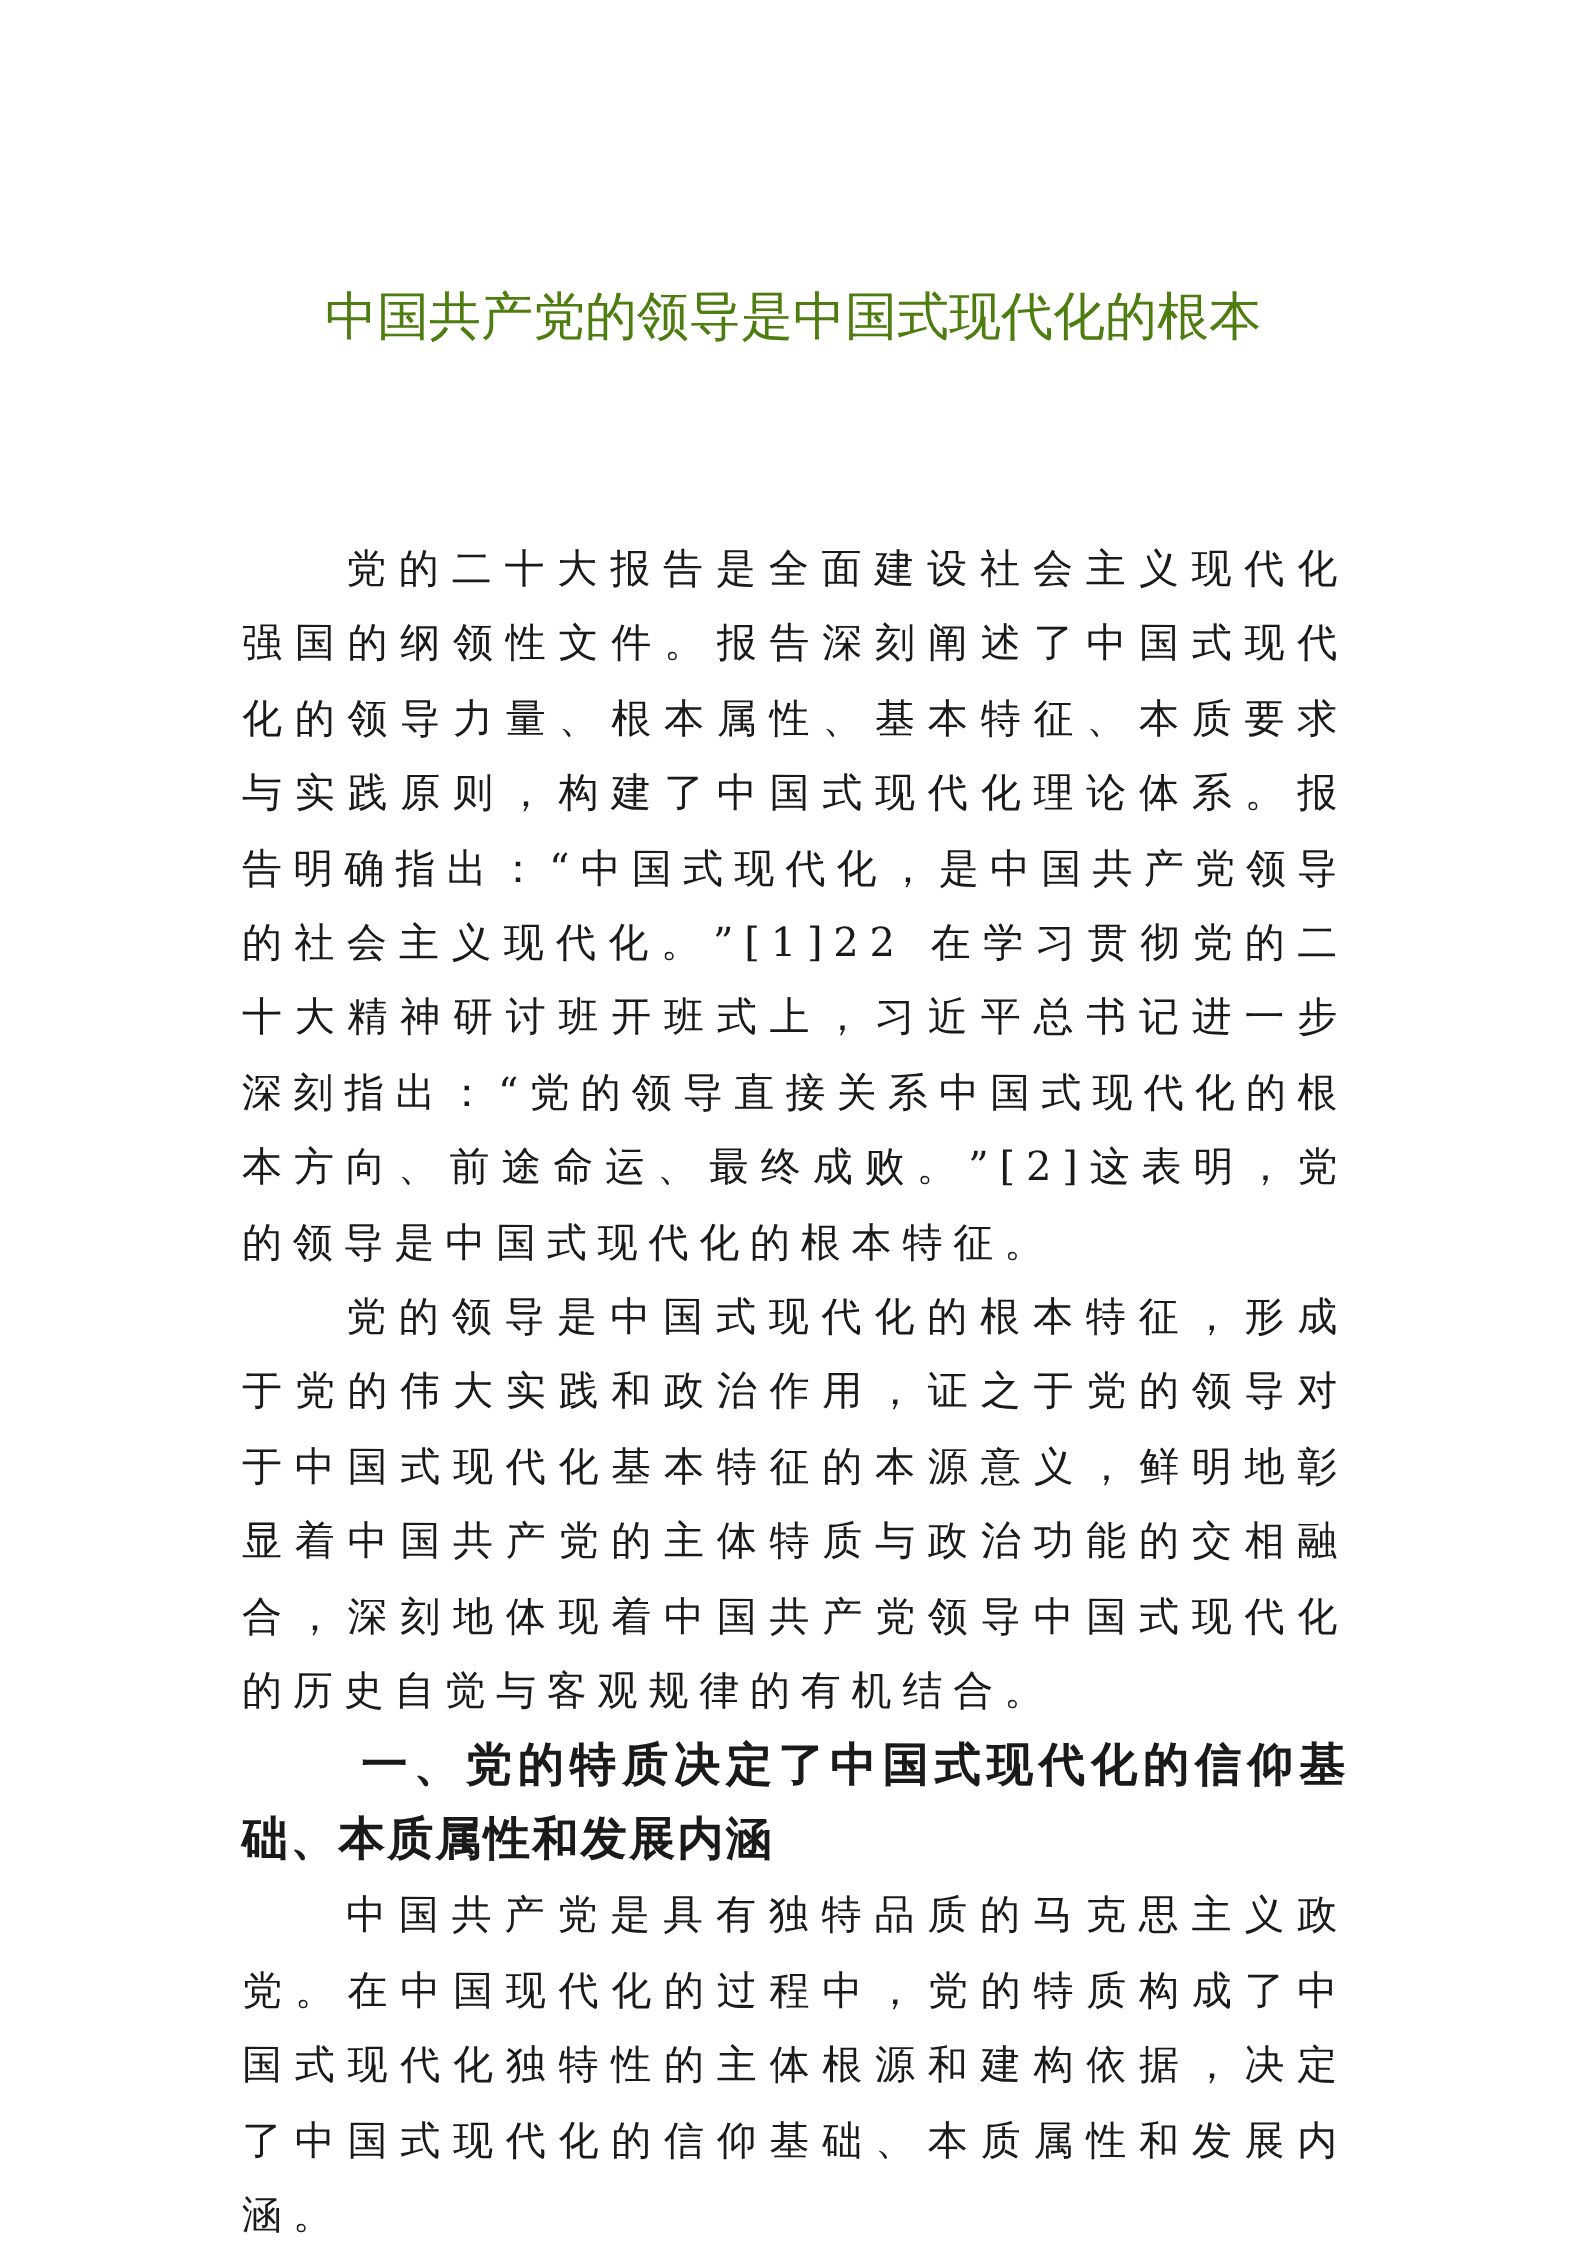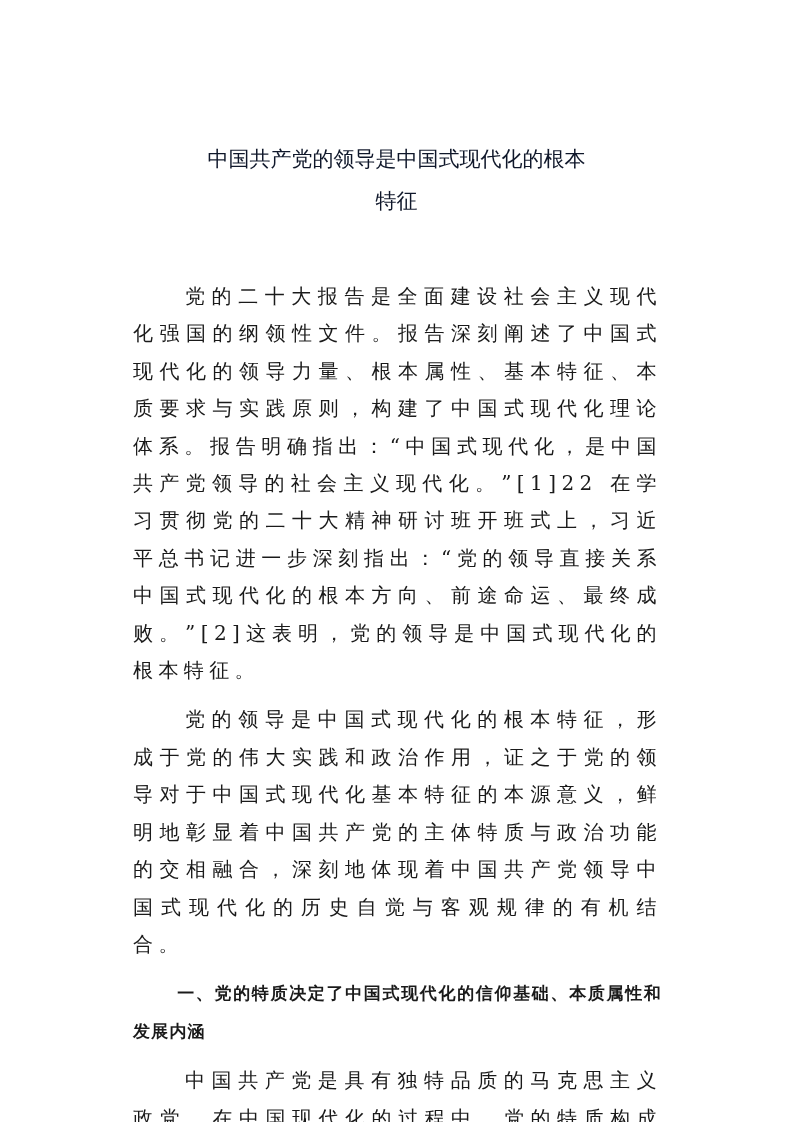--- a/index.html
+++ b/index.html
@@ -1,43 +1,42 @@
 <!DOCTYPE html>
 <html><head>
 <meta charset="utf-8">
 <style>
   html, body { margin: 0; padding: 0; background: #ffffff; }
   body { width: 793px; height: 1122px; position: relative; overflow: hidden; }
   .page { position: absolute; left: 0; top: 0; width: 793px; height: 1122px; background: #fff; }
   .title {
     position: absolute; left: 110px; top: 138px; width: 573px;
     font-family: "DejaVu Serif", "Liberation Serif", serif;
-    font-size: 21px; line-height: 42px; text-align: center; color: #0f172a;
+    font-size: 26px; line-height: 42px; text-align: center; color: #4d7c0f;
     letter-spacing: 0px;
   }
   .body {
     position: absolute; left: 121px; top: 266px; width: 553px;
     font-family: "DejaVu Serif", "Liberation Serif", serif;
     font-size: 20px; line-height: 37.4px; color: #1a1a1a;
     letter-spacing: 5.4px;
   }
-  .body p { margin: 12px; text-align: justify; text-indent: 2.6em; }
+  .body p { margin: 0; text-align: justify; text-indent: 2.6em; }
   .body p.h1 {
     font-family: "DejaVu Sans", "Liberation Sans", sans-serif;
-    font-weight: bold; letter-spacing: 1.2px; font-size: 17px;
+    font-weight: bold; letter-spacing: 1.2px; font-size: 23px;
   }
   .body p.last { text-align-last: left; }
 </style>
 </head>
 <body>
 
 <div class="page">
   <div class="title">
     <div>中国共产党的领导是中国式现代化的根本</div>
-    <div>特征</div>
   </div>
 
   <div class="body">
     <p class="last">党的二十大报告是全面建设社会主义现代化强国的纲领性文件。报告深刻阐述了中国式现代化的领导力量、根本属性、基本特征、本质要求与实践原则，构建了中国式现代化理论体系。报告明确指出：“中国式现代化，是中国共产党领导的社会主义现代化。”[1]22 在学习贯彻党的二十大精神研讨班开班式上，习近平总书记进一步深刻指出：“党的领导直接关系中国式现代化的根本方向、前途命运、最终成败。”[2]这表明，党的领导是中国式现代化的根本特征。</p>
     <p class="last">党的领导是中国式现代化的根本特征，形成于党的伟大实践和政治作用，证之于党的领导对于中国式现代化基本特征的本源意义，鲜明地彰显着中国共产党的主体特质与政治功能的交相融合，深刻地体现着中国共产党领导中国式现代化的历史自觉与客观规律的有机结合。</p>
     <p class="h1 last">一、党的特质决定了中国式现代化的信仰基础、本质属性和发展内涵</p>
     <p class="last">中国共产党是具有独特品质的马克思主义政党。在中国现代化的过程中，党的特质构成了中国式现代化独特性的主体根源和建构依据，决定了中国式现代化的信仰基础、本质属性和发展内涵。</p>
 
   </div>
 </div>

